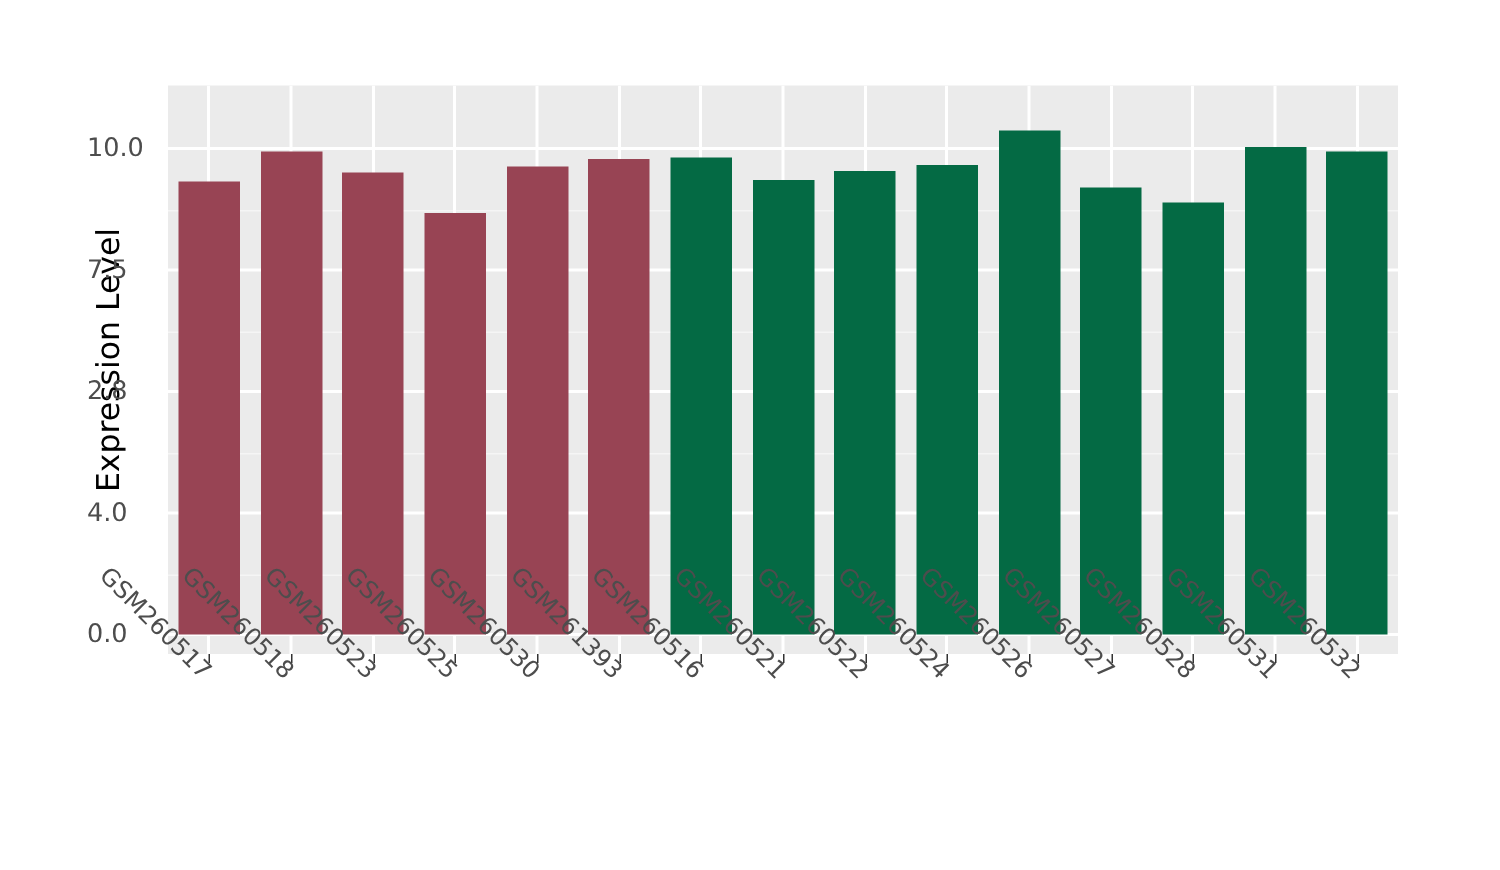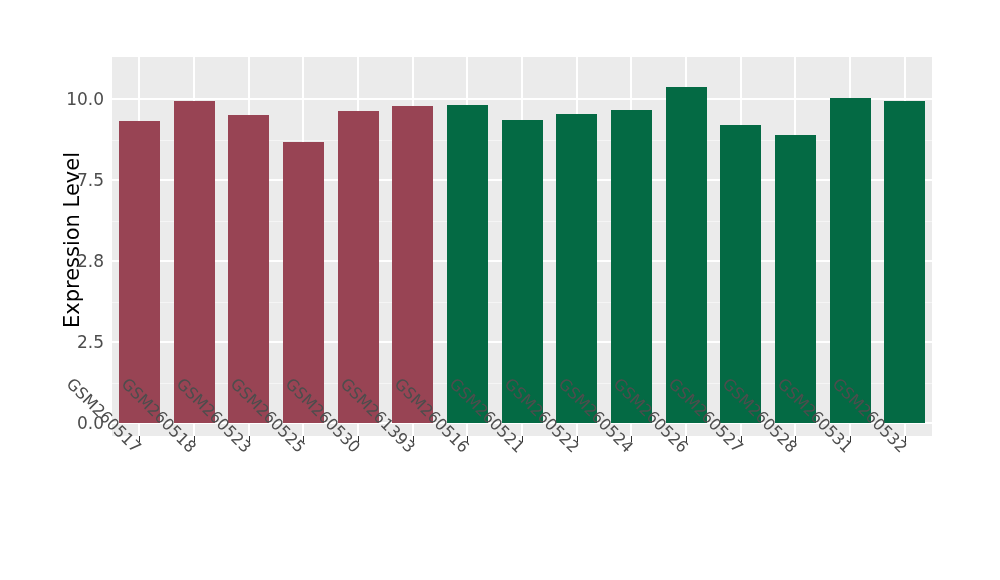--- a/index.html
+++ b/index.html
@@ -36,21 +36,20 @@
     justify-content: center;
     font-size: 21px;
     color: #000000;
     white-space: nowrap;
   }
   
   .y-tick-label {
     position: absolute;
     right: 0;
     width: 100%;
-    text-align: right;
     font-size: 17px;
     color: #4d4d4d;
     transform: translateY(-50%);
     white-space: nowrap;
   }
   #y-tick-labels {
     position: absolute;
     left: 58px;
     top: 0;
     width: 46px;
@@ -135,21 +134,21 @@
 </head>
 <body>
 
 <div id="chart-root">
 
   <div id="y-axis-title">Expression Level</div>
 
   <div id="y-tick-labels">
       <div class="y-tick-label" style="top: 423px;">0.0</div>
       <div class="y-tick-mark" style="top: 423px;"></div>
-      <div class="y-tick-label" style="top: 342.027px;">2.5</div>
+      <div class="y-tick-label" style="top: 342.027px;">4.0</div>
       <div class="y-tick-mark" style="top: 342.027px;"></div>
       <div class="y-tick-label" style="top: 261.053px;">2.8</div>
       <div class="y-tick-mark" style="top: 261.053px;"></div>
       <div class="y-tick-label" style="top: 180.08px;">7.5</div>
       <div class="y-tick-mark" style="top: 180.08px;"></div>
       <div class="y-tick-label" style="top: 99.1062px;">10.0</div>
       <div class="y-tick-mark" style="top: 99.1062px;"></div>
     </div>
 
   <div id="plot-panel">

